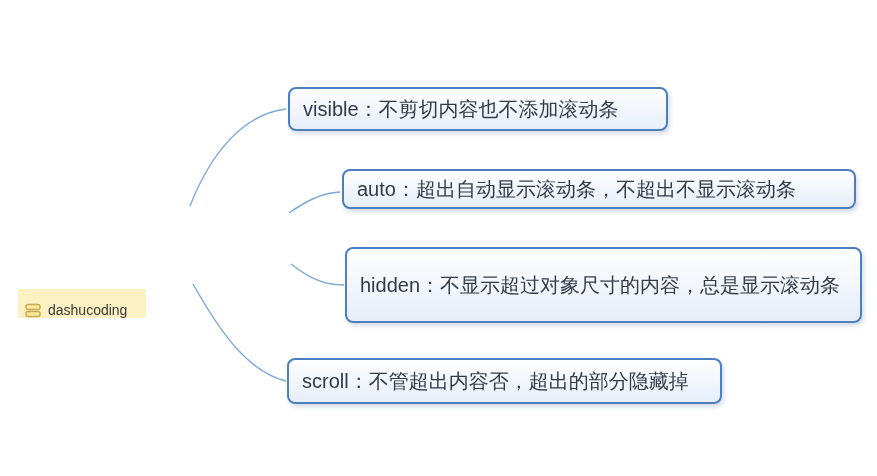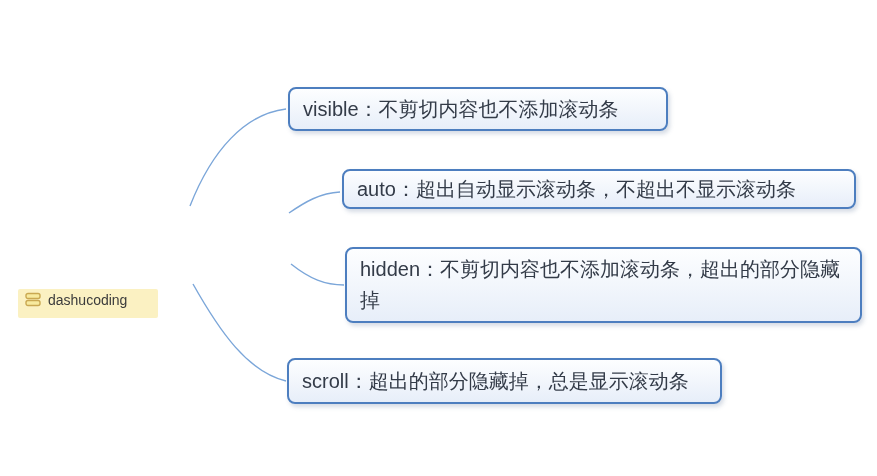--- a/index.html
+++ b/index.html
@@ -75,25 +75,25 @@
     line-height: 31px;
   }
   .branch-visible { left: 288px; top: 87px;  width: 380px; height: 44px; }
   .branch-auto    { left: 342px; top: 169px; width: 514px; height: 40px; }
   .branch-hidden  { left: 345px; top: 247px; width: 517px; height: 76px; }
   .branch-scroll  { left: 287px; top: 358px; width: 435px; height: 46px; }
   .tag {
     position: absolute;
     z-index: 1;
     left: 18px; top: 289px;
-    width: 140px; height: 29px;
+    width: 128px; height: 29px;
     display: flex;
-    align-items: center;
+    align-items: flex-end;
     gap: 7px;
-    padding: 0 8px 8px 7px;
+    padding: 0 8px 0 7px;
     background: var(--tag-bg);
     border-radius: 2px;
   }
   .tag .label {
     font-size: 14px;
     color: var(--tag-text);
     white-space: nowrap;
   }
   .tag-icon { display: inline-flex; }
 </style>
@@ -122,20 +122,20 @@
 
   <div class="node branch branch-visible">
     <span class="label">visible：不剪切内容也不添加滚动条</span>
   </div>
 
   <div class="node branch branch-auto">
     <span class="label">auto：超出自动显示滚动条，不超出不显示滚动条</span>
   </div>
 
   <div class="node branch branch-hidden">
-    <span class="label">hidden：不剪切内容也不添加滚动条，超出的部分隐藏掉</span>
+    <span class="label">hidden：不显示超过对象尺寸的内容，总是显示滚动条</span>
   </div>
 
   <div class="node branch branch-scroll">
-    <span class="label">scroll：超出的部分隐藏掉，总是显示滚动条</span>
+    <span class="label">scroll：不管超出内容否，超出的部分隐藏掉</span>
   </div>
 
 </div>
 
 </body></html>

